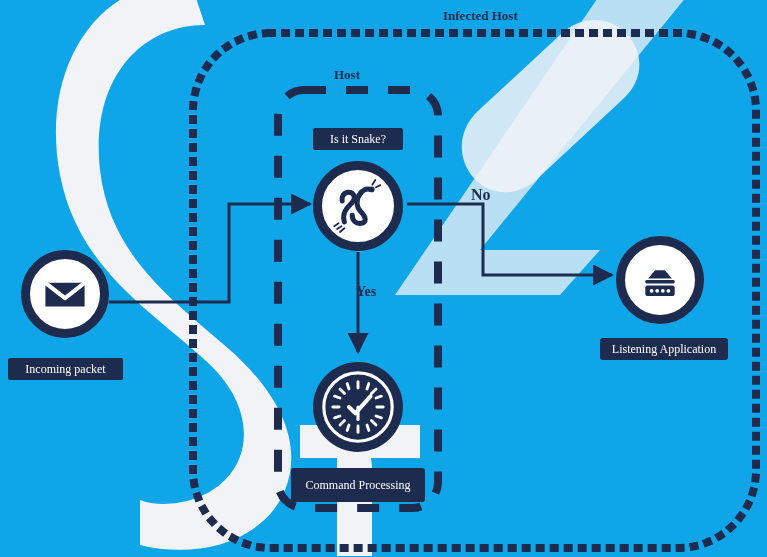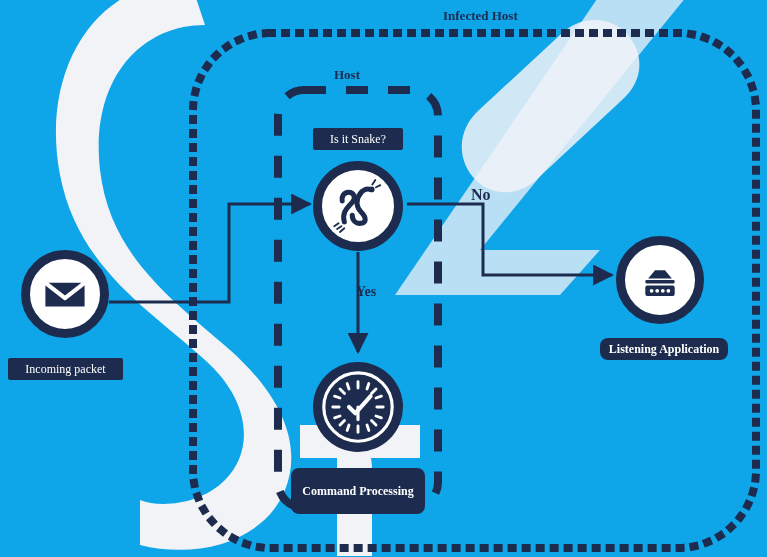--- a/index.html
+++ b/index.html
@@ -36,21 +36,21 @@
     position: absolute;
     background: #1d2c4e;
     color: #ffffff;
     white-space: nowrap;
     font-family: "Liberation Serif", "DejaVu Serif", serif;
     line-height: 1;
     text-align: center;
     box-sizing: border-box;
   }
   .chip.sq { border-radius: 2px; }
-  .chip.rd { border-radius: 8px; font-weight: bold; }
+  .chip.rd { border-radius: 3px; }
   .node {
     position: absolute;
     box-sizing: border-box;
   }
   .ring {
     border-radius: 50%;
     border: 9px solid #1d2c4e;
     background: #ffffff;
     box-sizing: border-box;
   }
@@ -161,21 +161,21 @@
         <line x1="40" y1="70" x2="38" y2="76"></line>
         <line x1="24" y1="38" x2="30" y2="40"></line>
         <line x1="70" y1="60" x2="76" y2="62"></line>
         <line x1="24" y1="62" x2="30" y2="60"></line>
         <line x1="70" y1="40" x2="76" y2="38"></line>
       </g>
       <path d="M40 50 L47 57 L64 38" fill="none" stroke="#ffffff" stroke-width="4.5" stroke-linecap="round" stroke-linejoin="round"></path>
       <line x1="50" y1="50" x2="50" y2="64" stroke="#ffffff" stroke-width="3.5" stroke-linecap="round"></line>
     </svg>
   </div>
-  <div class="chip rd" style="left:291px; top:468px; width:134px; padding:17px 6px; font-size:12px;">Command Processing</div>
+  <div class="chip rd" style="left:291px; top:468px; width:134px; padding:11px 6px; font-size:12px;">Command Processing</div>
 
   <div class="node ring" style="left:616px; top:236px; width:88px; height:88px;">
     <svg class="ico" viewBox="0 0 100 100">
       <path d="M33 48 L43 36 L57 36 L67 48 Z" fill="#1d2c4e"></path>
       <rect x="29" y="50" width="42" height="5" rx="2" fill="#1d2c4e"></rect>
       <rect x="29" y="58" width="42" height="15" rx="3" fill="#1d2c4e"></rect>
       <g fill="#ffffff">
         <circle cx="38" cy="65.5" r="2.7"></circle>
         <circle cx="46" cy="65.5" r="2.7"></circle>
         <circle cx="54" cy="65.5" r="2.7"></circle>

